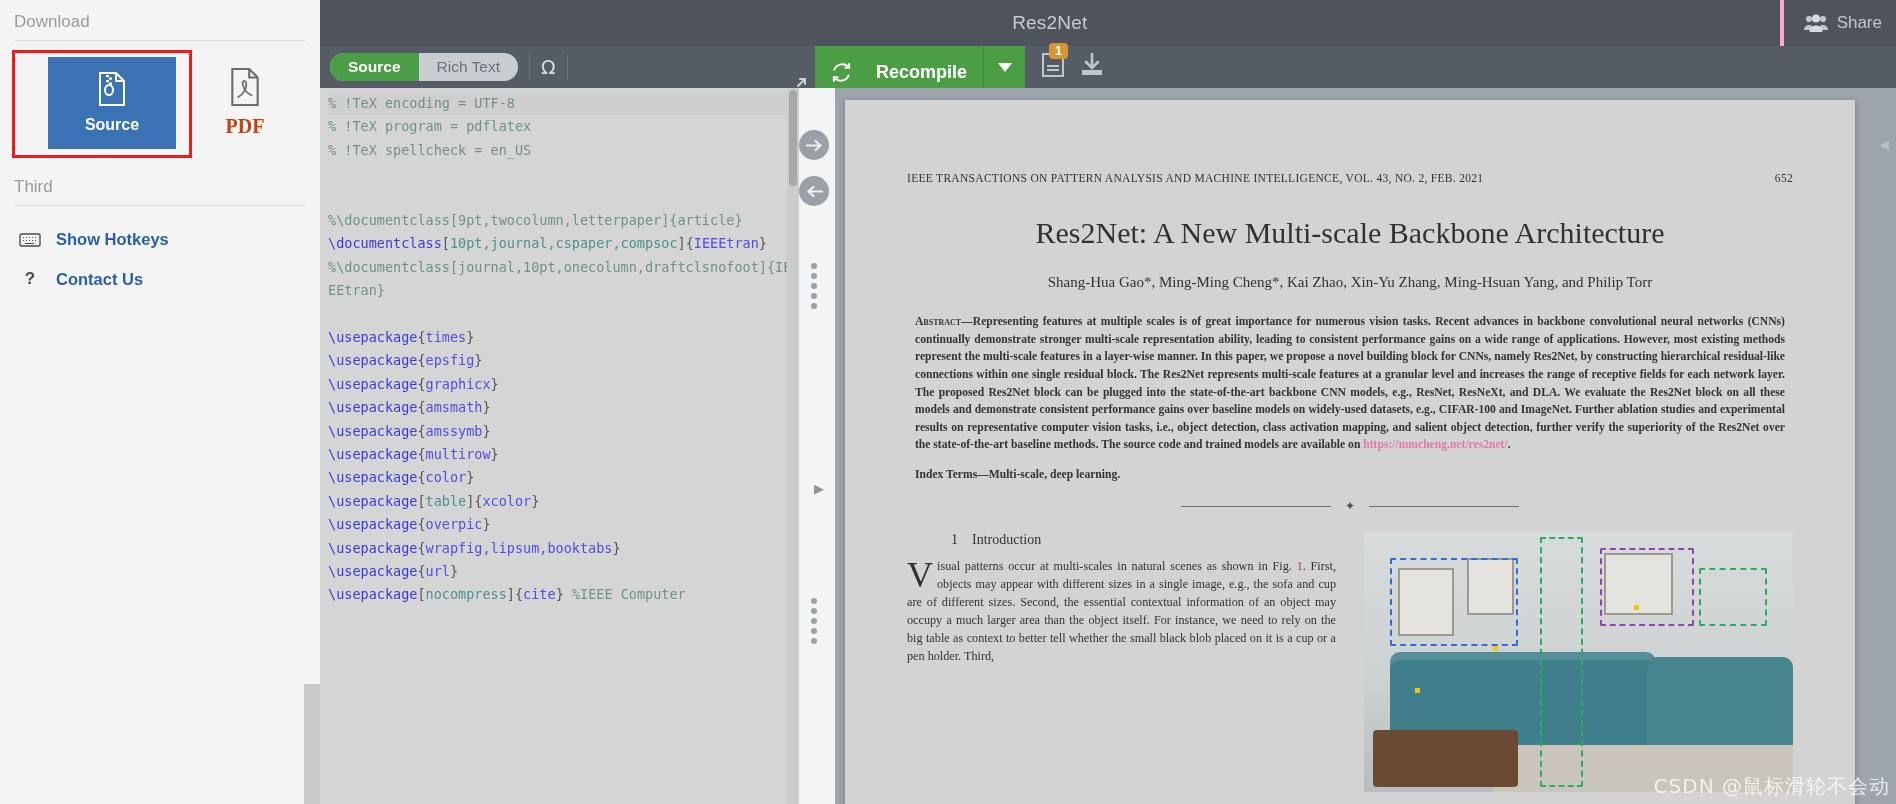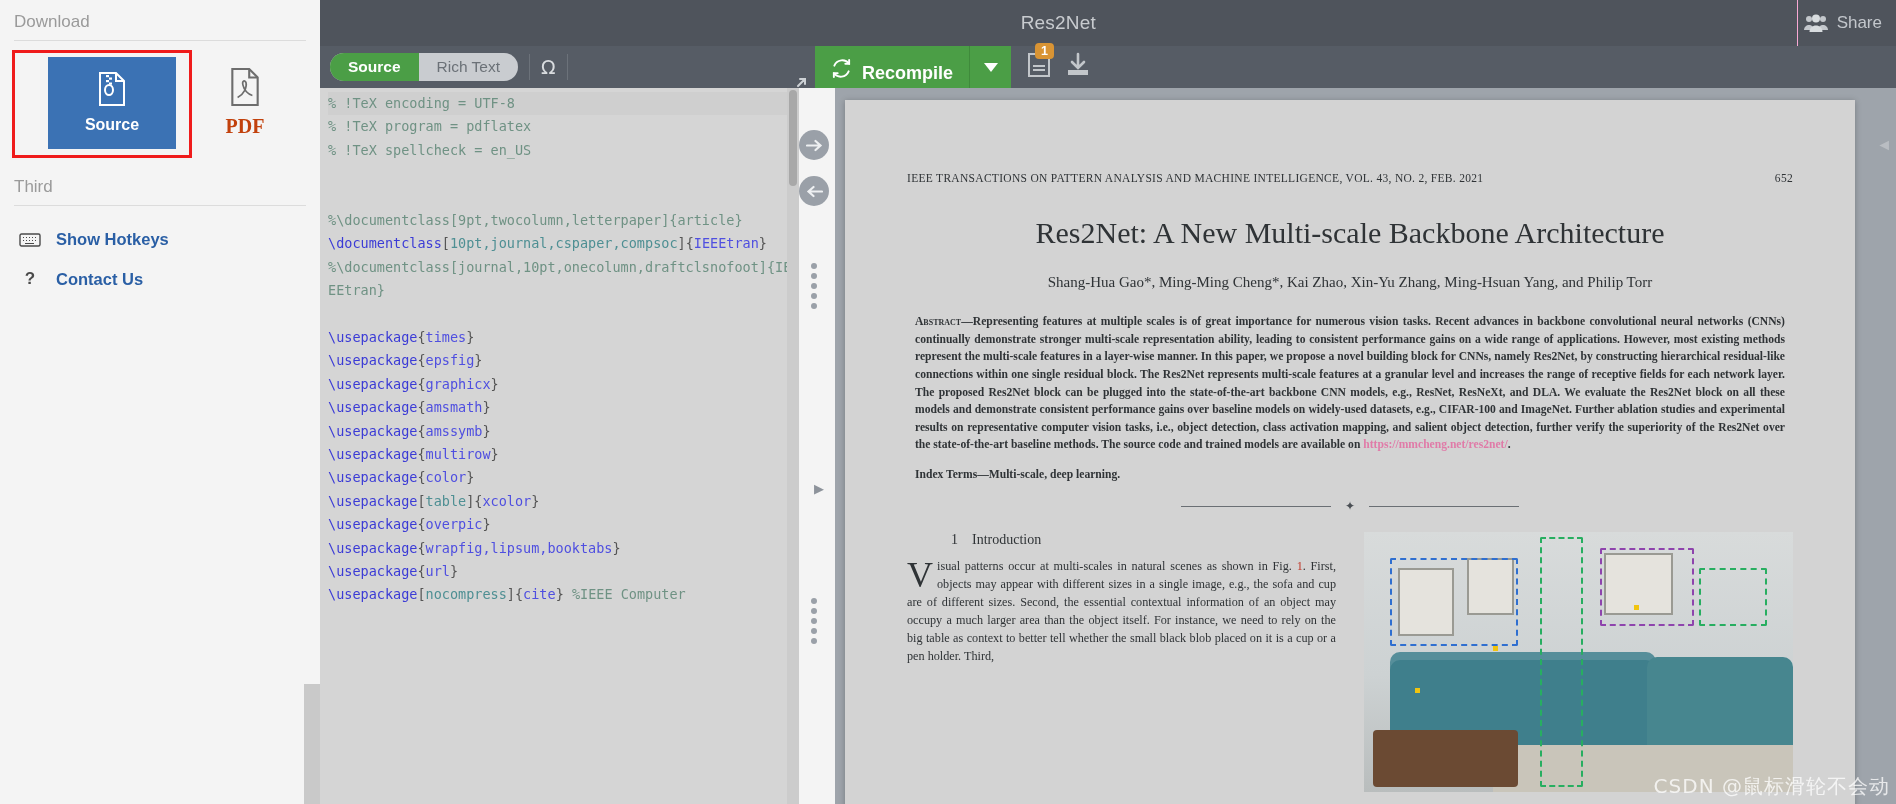--- a/index.html
+++ b/index.html
@@ -14,21 +14,21 @@
   .topbar {
     position: absolute; left: 320px; top: 0; width: 1576px; height: 46px;
     background: #4f545c; display: flex; align-items: center;
   }
   .topbar-title {
     flex: 1; text-align: center; color: #c8cbcf;
     font-size: 19px; letter-spacing: .2px;
   }
   .topbar-right {
     display: flex; align-items: center; height: 100%;
-    border-left: 1px solid #f9a8d4; padding: 0 14px 0 6px; gap: 9px;
+    border-left: 4px solid #f9a8d4; padding: 0 14px 0 20px; gap: 9px;
   }
   .topbar-right .lbl { color: #c3c7cc; font-size: 17px; }
   .share-icon svg { display: block; }
 
   
   .leftpanel {
     position: absolute; left: 0; top: 0; width: 320px; height: 684px;
     background: #f4f4f4; z-index: 6;
   }
   .section-label {
@@ -77,22 +77,22 @@
   .tb-sep { width: 1px; height: 26px; background: #6c727a; margin: 0 11px; }
   .omega { color: #d9dcdf; font-size: 19px; cursor: pointer; font-family: "DejaVu Sans", sans-serif;}
 
   .edtoolbar2 {
     position: absolute; left: 815px; top: 46px; width: 1081px; height: 42px;
     background: #565c65; display: flex; align-items: center;
   }
   .expand-ico { position: absolute; left: -30px; top: 10px; color: #cdd1d5; }
 
   .recompile {
-    background: #4b9e46; height: 42px; display: flex; align-items: flex-end;
-    color: #fff; font-size: 18px; font-weight: 700; padding: 4px 16px; gap: 10px; cursor: pointer;
+    background: #4b9e46; height: 42px; display: flex; align-items: flex-start;
+    color: #fff; font-size: 18px; font-weight: 700; padding: 16px 16px; gap: 24px; cursor: pointer;
   }
   .recompile-caret {
     background: #4b9e46; height: 42px; width: 42px; display: flex;
     align-items: center; justify-content: center; border-left: 1px solid #3f8a3b; cursor: pointer;
   }
   .tb-icons { display: flex; align-items: center; gap: 14px; padding-left: 16px; }
   .logs-icon { position: relative; cursor: pointer; }
   .badge {
     position: absolute; left: 8px; top: -9px; background: #d99434; color: #fff;
     border-radius: 4px; font-size: 12.5px; padding: 1px 6px; font-weight: 600;

